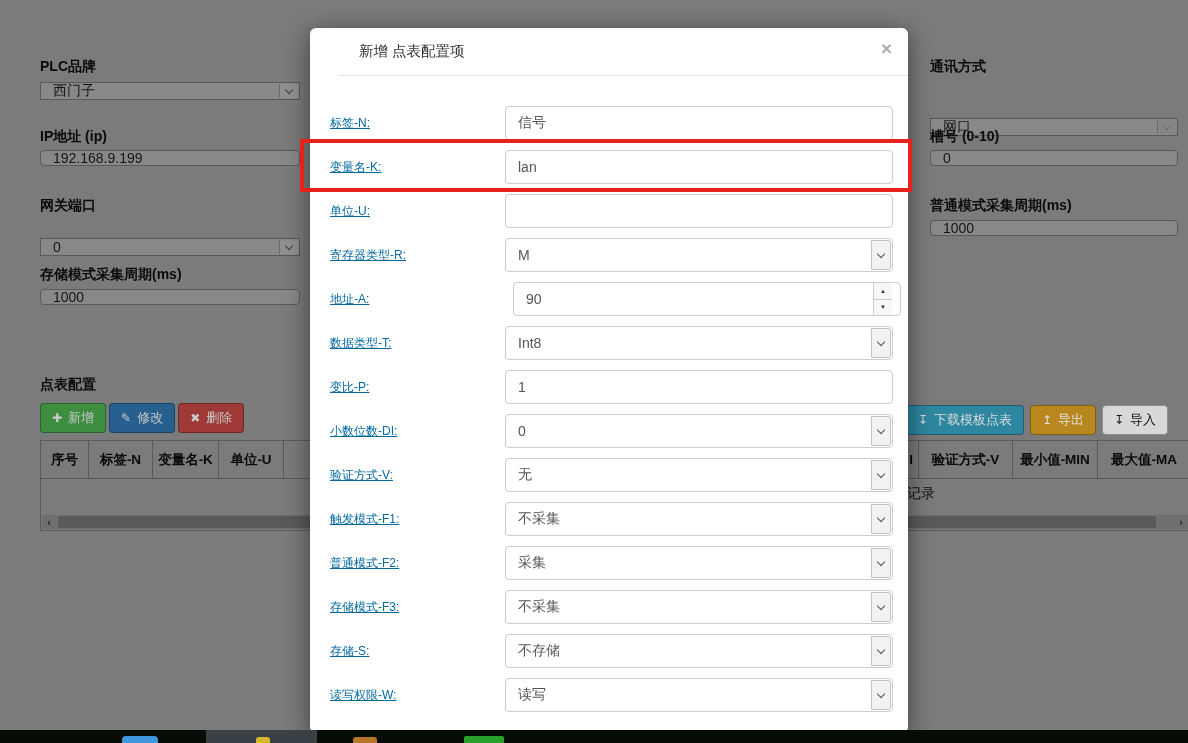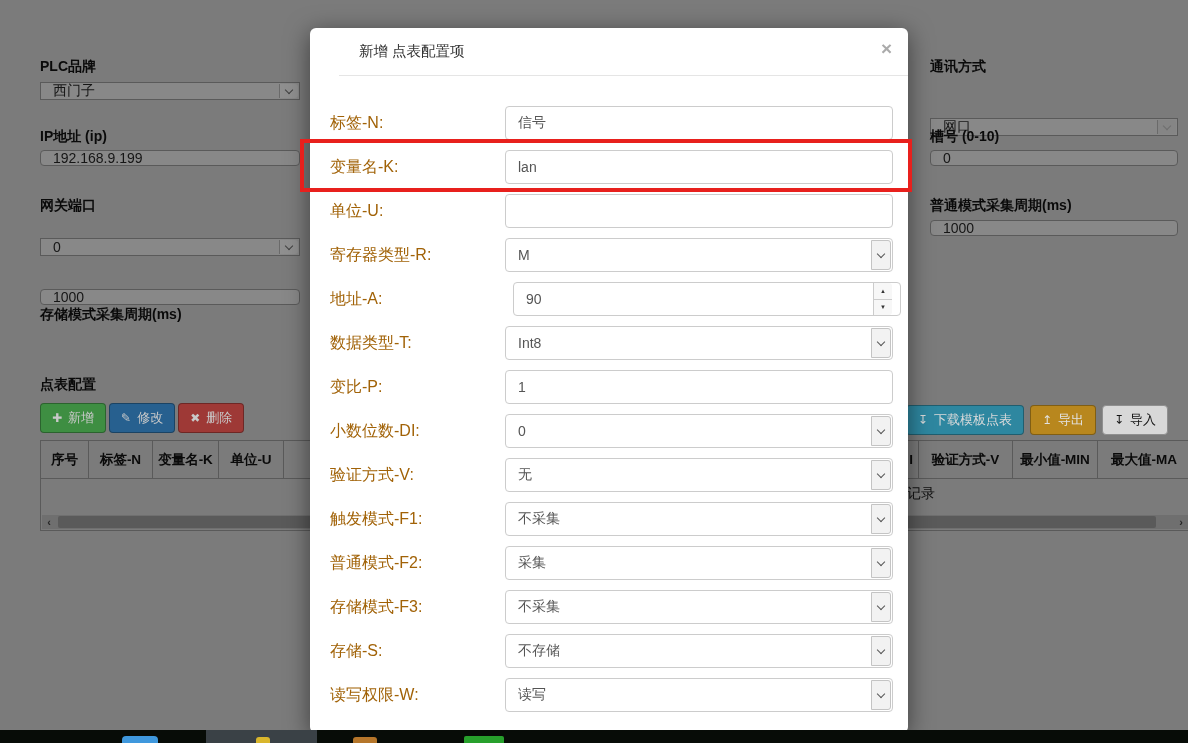--- a/index.html
+++ b/index.html
@@ -83,21 +83,21 @@
     height:48px; border-bottom:1px solid #e5e5e5; display:flex; align-items:center;
     padding:0 20px; position:relative;margin-left:29px;
   }
   .m-title { font-size:14.5px; color:#333; }
   .m-close {
     position:absolute; right:16px; top:11px; font-size:19px; color:#ababab;
     font-weight:bold; cursor:pointer; line-height:1;
   }
   .m-body { padding:30px 15px 0 20px; }
   .m-row { display:flex; margin-bottom:10px; height:34px; }
-  .m-lab { width:175px; font-size:16px; color:#a16207; line-height:34px; white-space:nowrap; }
+  .m-lab { width:175px; font-size:12px; color:#0369a1; line-height:34px; white-space:nowrap;text-decoration:underline; }
   .m-ctl { flex:1; position:relative; }
   .m-input {
     width:100%; height:34px; border:1px solid #ccc; border-radius:4px;
     padding:0 12px; font-size:14px; color:#555; font-family:inherit; background:#fff;
     display:block;
   }
   .m-select {
     height:34px; border:1px solid #ccc; border-radius:4px; position:relative;
     display:flex; align-items:center; padding:0 28px 0 12px; font-size:14px;
     color:#555; background:#fff; cursor:pointer;
@@ -158,21 +158,21 @@
     </div>
 
     <div class="abs b-label" style="left:40px; top:197px;">网关端口</div>
     <div class="abs b-select" style="left:40px; top:220px; width:260px;">
       <span>0</span>
       <span class="b-sel-btn">
           <i class="chev"></i>
         </span>
     </div>
 
-    <div class="abs b-label" style="left:40px; top:266px;margin-top:40px;">存储模式采集周期(ms)</div>
+    <div class="abs b-label" style="left:40px; top:266px;">存储模式采集周期(ms)</div>
     <div class="abs" style="left:40px; top:289px; width:260px;">
       <input class="b-input" readonly="" value="1000" style="">
     </div>
 
     <div class="abs b-label" style="left:930px; top:58px;">通讯方式</div>
     <div class="abs b-select" style="left:930px; top:82px; width:248px;">
       <span>网口</span>
       <span class="b-sel-btn" style="background:#858585;">
           <i class="chev" style="border-color:#6e6e6e;"></i>
         </span>

